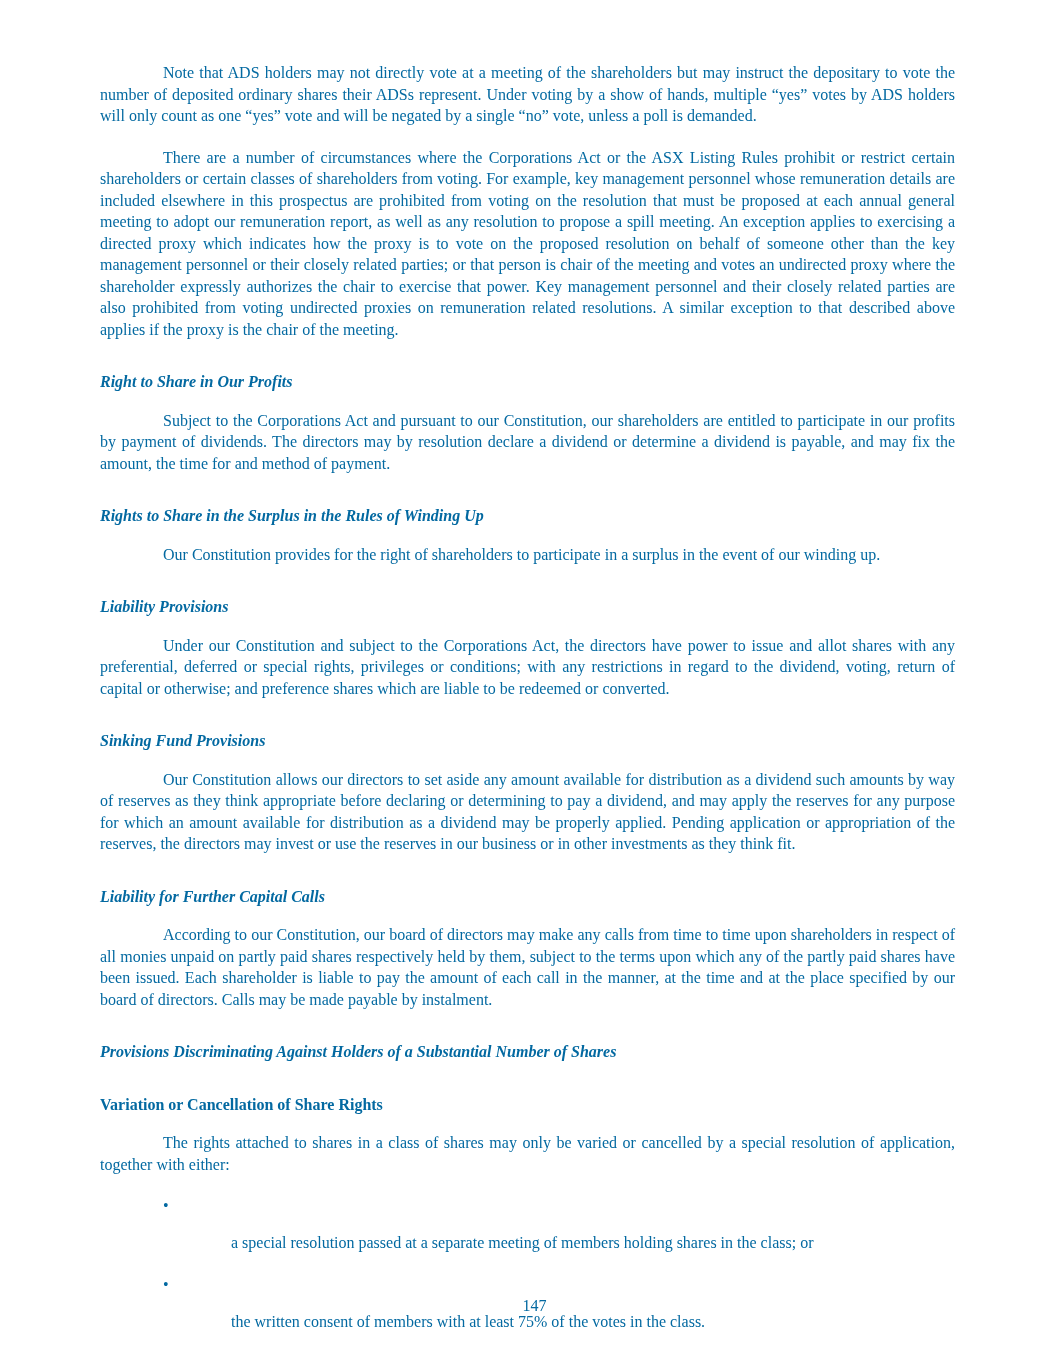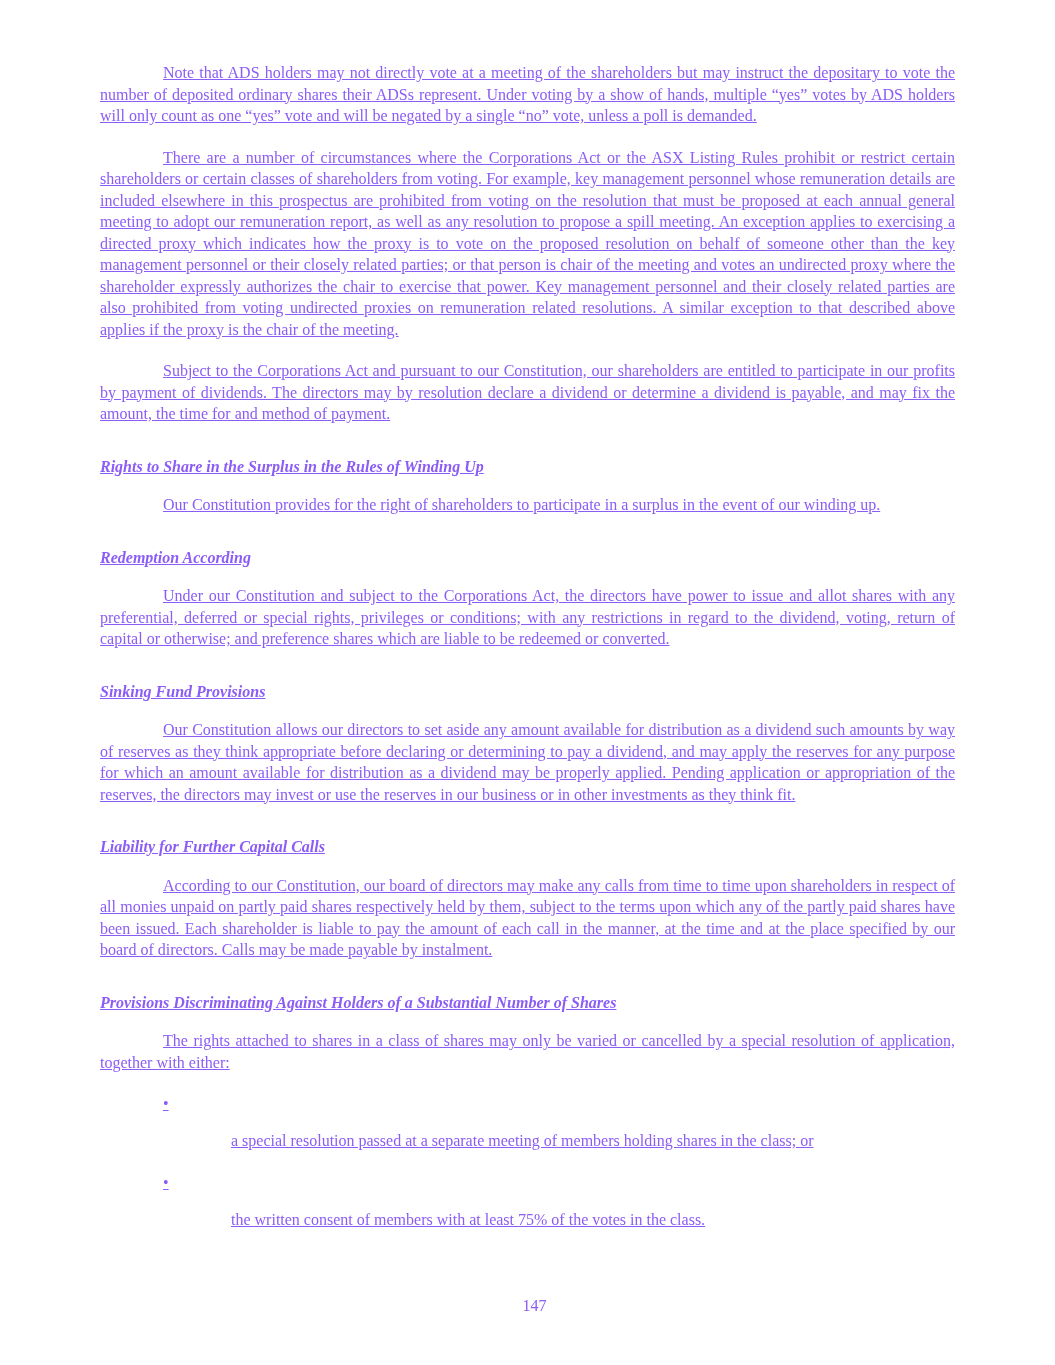--- a/index.html
+++ b/index.html
@@ -11,23 +11,22 @@
     position: relative;
     width: 1055px;
     height: 1365px;
     margin: 0 auto;
     background: #ffffff;
     box-sizing: border-box;
     padding: 62px 100px 0 100px;
     font-family: "Liberation Serif", "DejaVu Serif", serif;
     font-size: 16px;
     line-height: 21.5px;
-    color: #8b5cf6;
+    color: #0369a1;
     overflow: hidden;
-    text-decoration: underline;
   }
   .paragraph {
     margin: 0 0 20px 0;
     text-indent: 63px;
     text-align: justify;
   }
   .heading-italic {
     margin: 31px 0 17px 0;
     font-weight: bold;
     font-style: italic;
@@ -59,30 +58,32 @@
     padding-left: 14px;
   }
 </style>
 </head>
 <body>
 
 <div class="page">
   <div>
       <p class="paragraph">Note that ADS holders may not directly vote at a meeting of the shareholders but may instruct the depositary to vote the number of deposited ordinary shares their ADSs represent. Under voting by a show of hands, multiple “yes” votes by ADS holders will only count as one “yes” vote and will be negated by a single “no” vote, unless a poll is demanded.</p>
       <p class="paragraph">There are a number of circumstances where the Corporations Act or the ASX Listing Rules prohibit or restrict certain shareholders or certain classes of shareholders from voting. For example, key management personnel whose remuneration details are included elsewhere in this prospectus are prohibited from voting on the resolution that must be proposed at each annual general meeting to adopt our remuneration report, as well as any resolution to propose a spill meeting. An exception applies to exercising a directed proxy which indicates how the proxy is to vote on the proposed resolution on behalf of someone other than the key management personnel or their closely related parties; or that person is chair of the meeting and votes an undirected proxy where the shareholder expressly authorizes the chair to exercise that power. Key management personnel and their closely related parties are also prohibited from voting undirected proxies on remuneration related resolutions. A similar exception to that described above applies if the proxy is the chair of the meeting.</p>
+      <p class="heading-italic">Right to Share in Our Profits</p>
       <p class="paragraph">Subject to the Corporations Act and pursuant to our Constitution, our shareholders are entitled to participate in our profits by payment of dividends. The directors may by resolution declare a dividend or determine a dividend is payable, and may fix the amount, the time for and method of payment.</p>
       <p class="heading-italic">Rights to Share in the Surplus in the Rules of Winding Up</p>
       <p class="paragraph">Our Constitution provides for the right of shareholders to participate in a surplus in the event of our winding up.</p>
-      <p class="heading-italic">Redemption According</p>
+      <p class="heading-italic">Liability Provisions</p>
       <p class="paragraph">Under our Constitution and subject to the Corporations Act, the directors have power to issue and allot shares with any preferential, deferred or special rights, privileges or conditions; with any restrictions in regard to the dividend, voting, return of capital or otherwise; and preference shares which are liable to be redeemed or converted.</p>
       <p class="heading-italic">Sinking Fund Provisions</p>
       <p class="paragraph">Our Constitution allows our directors to set aside any amount available for distribution as a dividend such amounts by way of reserves as they think appropriate before declaring or determining to pay a dividend, and may apply the reserves for any purpose for which an amount available for distribution as a dividend may be properly applied. Pending application or appropriation of the reserves, the directors may invest or use the reserves in our business or in other investments as they think fit.</p>
       <p class="heading-italic">Liability for Further Capital Calls</p>
       <p class="paragraph">According to our Constitution, our board of directors may make any calls from time to time upon shareholders in respect of all monies unpaid on partly paid shares respectively held by them, subject to the terms upon which any of the partly paid shares have been issued. Each shareholder is liable to pay the amount of each call in the manner, at the time and at the place specified by our board of directors. Calls may be made payable by instalment.</p>
       <p class="heading-italic">Provisions Discriminating Against Holders of a Substantial Number of Shares</p>
+      <p class="heading-bold">Variation or Cancellation of Share Rights</p>
       <p class="paragraph">The rights attached to shares in a class of shares may only be varied or cancelled by a special resolution of application, together with either:</p>
       <div class="bullet-item">
         <span class="bullet-marker">•</span>
         <span class="bullet-text">a special resolution passed at a separate meeting of members holding shares in the class; or</span>
       </div>
       <div class="bullet-item">
         <span class="bullet-marker">•</span>
         <span class="bullet-text">the written consent of members with at least 75% of the votes in the class.</span>
       </div>
     </div>

